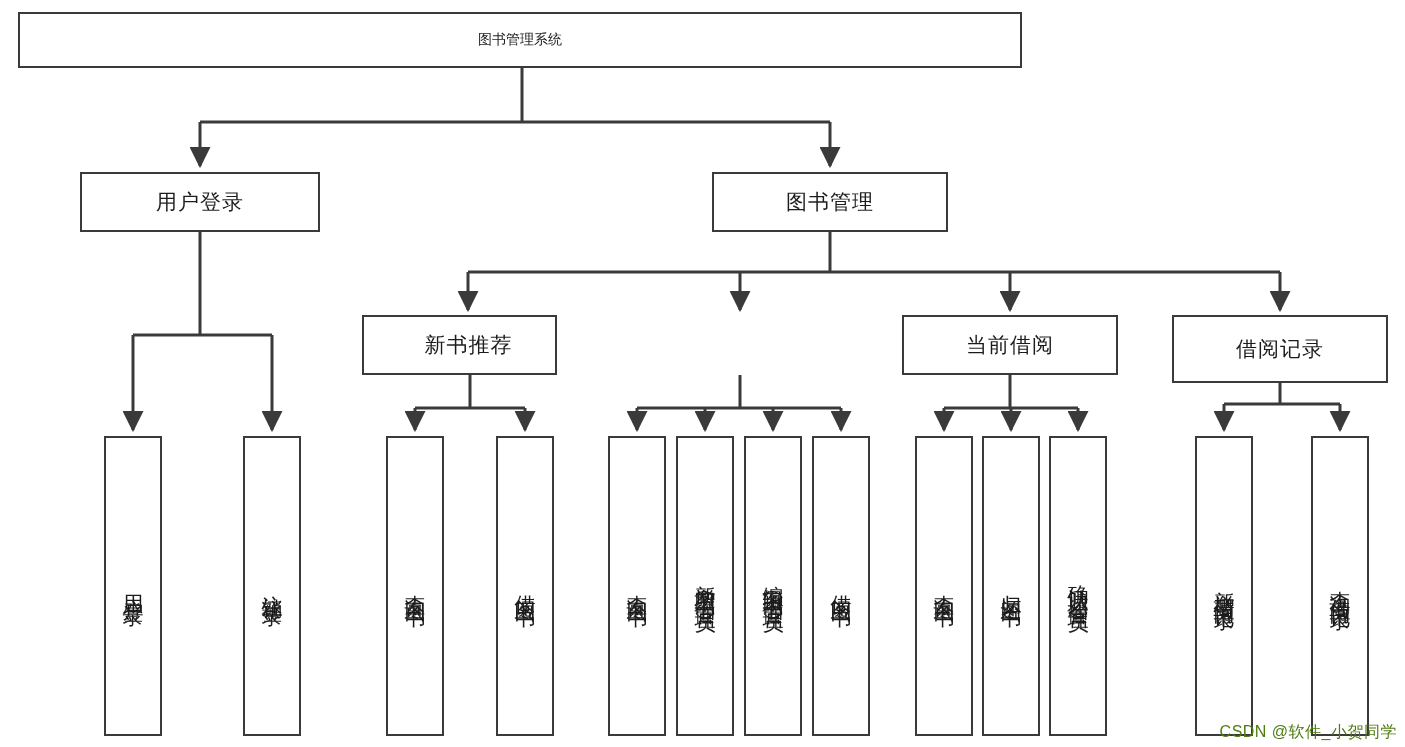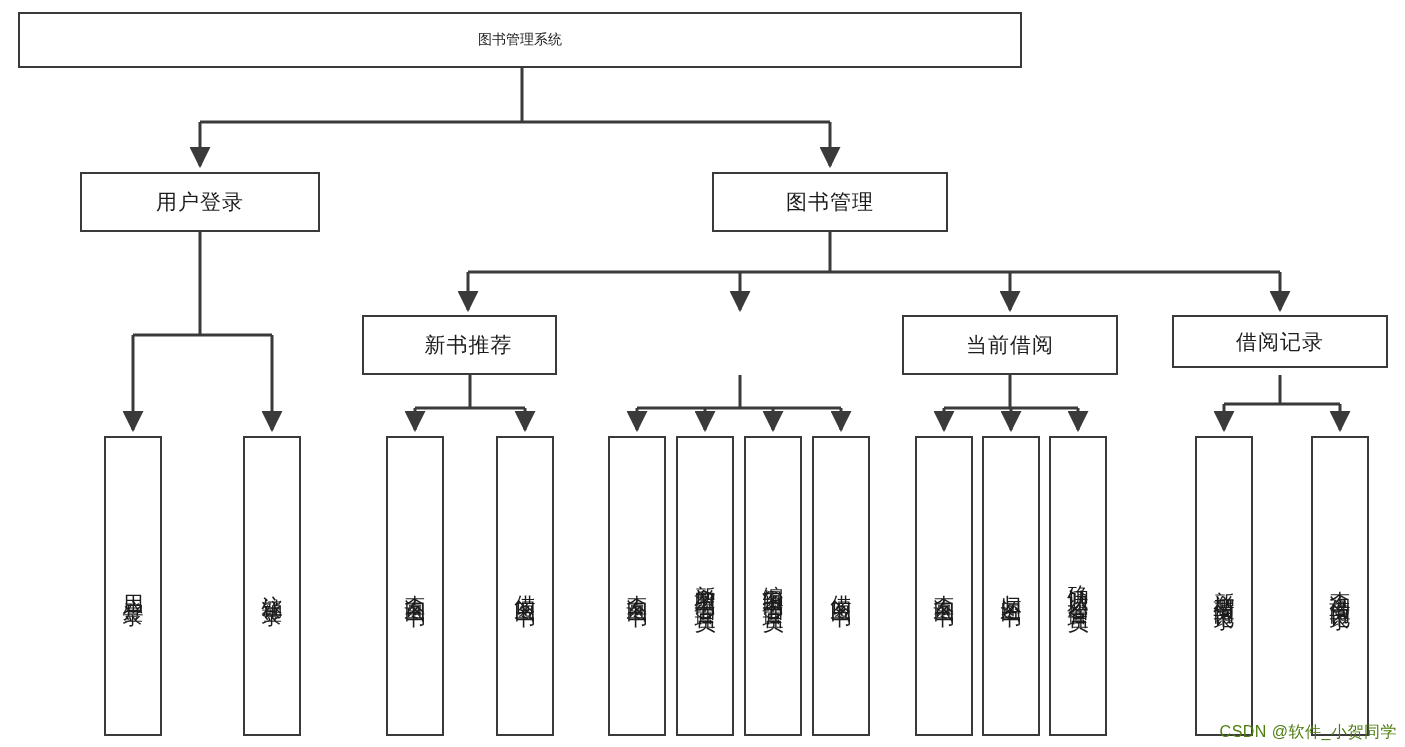--- a/index.html
+++ b/index.html
@@ -131,21 +131,21 @@
   <div class="node h" style="left:712px; top:172px; width:236px; height:60px;">
     <span>图书管理</span>
   </div>
 
   <div class="node h" style="left:362px; top:315px; width:195px; height:60px;padding-left:18px;">
     <span>新书推荐</span>
   </div>
   <div class="node h" style="left:902px; top:315px; width:216px; height:60px;">
     <span>当前借阅</span>
   </div>
-  <div class="node h" style="left:1172px; top:315px; width:216px; height:53px;">
+  <div class="node h" style="left:1172px; top:315px; width:216px; height:68px;">
     <span>借阅记录</span>
   </div>
 
   <div class="node leaf" style="left:104px; top:436px; width:58px; height:300px;">
     <span class="vtext">用户登录</span>
   </div>
   <div class="node leaf" style="left:243px; top:436px; width:58px; height:300px;">
     <span class="vtext">注销登录</span>
   </div>
 

